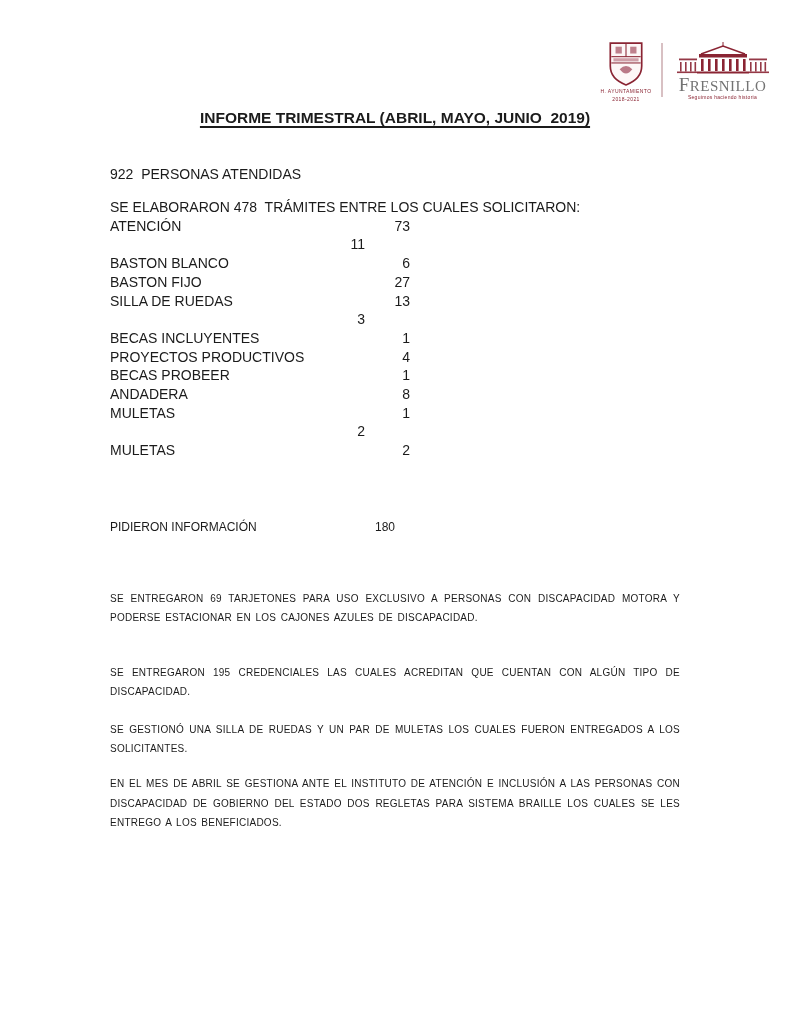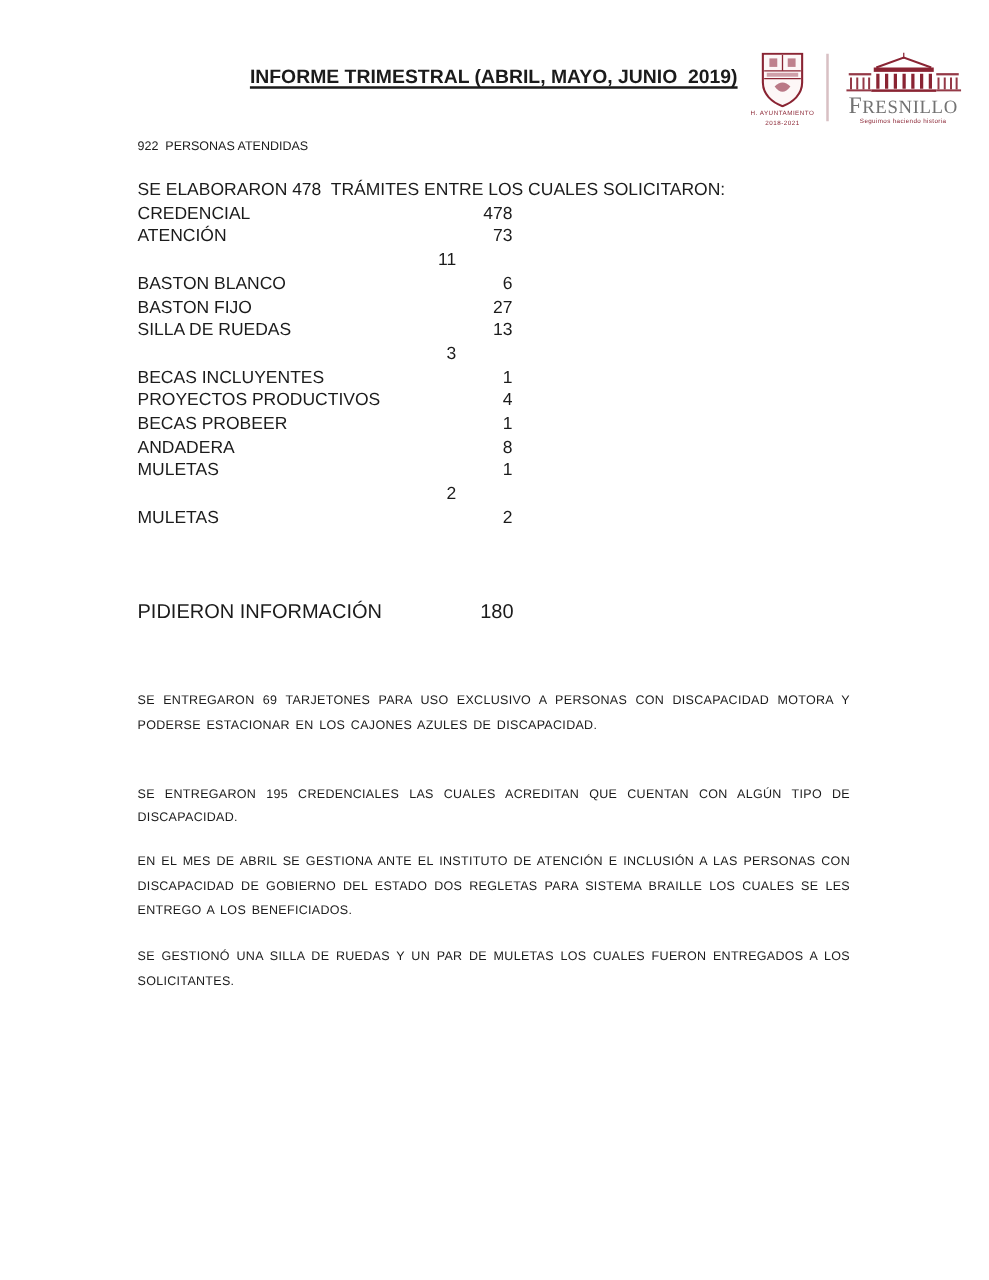--- a/index.html
+++ b/index.html
@@ -48,58 +48,58 @@
     font-size: 5px; line-height: 6px;
     letter-spacing: 0.3px;
     color: #8a2433;
     white-space: nowrap;
   }
 
   
   .doc {
     box-sizing: border-box;
     width: 791px;
-    padding: 53px 111px 0 110px;
+    padding: 109px 111px 0 110px;
   }
   .title {
     margin: 0;
     text-align: center;
     font-size: 15.5px;
     line-height: 18px;
     font-weight: bold;
     white-space: pre-wrap;
   }
   .title .underlined {
     text-decoration: underline;
     text-decoration-thickness: 1.5px;
     text-underline-offset: 3px;
   }
   .attended {
     margin-top: 38px;
-    font-size: 10px; line-height: 18px;
+    font-size: 14px; line-height: 18px;
     white-space: pre-wrap;
   }
   .proc-section {
     margin-top: 15px;
     font-size: 14px;
     line-height: 18.7px;
   }
   .proc-heading { white-space: pre-wrap; }
   .proc-row {
     display: grid;
     grid-template-columns: 255px 45px;
   }
   .proc-value { text-align: right; }
   .info-row {
     margin-top: 58px;
     display: grid;
     grid-template-columns: 265px 45px;
-    font-size: 16px; line-height: 18.7px;
-  }
-  .info-value { text-align: center; }
+    font-size: 12px; line-height: 18.7px;
+  }
+  .info-value { text-align: left; }
   .para {
     font-size: 10px;
     line-height: 19.3px;
     letter-spacing: 0.25px;
     word-spacing: 1.5px;
     text-align: justify;
   }
   .para.p1 { margin-top: 52px; }
   .para.p2 { margin-top: 36px; }
   .para.p3 { margin-top: 18px; }
@@ -158,24 +158,20 @@
 <div class="doc">
 
   <h1 class="title"><span class="underlined">INFORME TRIMESTRAL (ABRIL, MAYO, JUNIO  2019)</span></h1>
 
   <div class="attended">922  PERSONAS ATENDIDAS</div>
 
   <div class="proc-section">
     <div class="proc-heading">SE ELABORARON 478  TRÁMITES ENTRE LOS CUALES SOLICITARON:</div>
 
     <div class="proc-row">
-      <span class="proc-label">CREDENCIAL</span>
-      <span class="proc-value">478</span>
-    </div>
-    <div class="proc-row">
       <span class="proc-label">ATENCIÓN</span>
       <span class="proc-value">73</span>
     </div>
     <div class="proc-row">
       <span class="proc-value">11</span>
     </div>
     <div class="proc-row">
       <span class="proc-label">BASTON BLANCO</span>
       <span class="proc-value">6</span>
     </div>
@@ -219,16 +215,16 @@
     </div>
   </div>
 
   <div class="info-row">
     <span>PIDIERON INFORMACIÓN</span>
     <span class="info-value">180</span>
   </div>
 
   <p class="para p1">SE ENTREGARON 69 TARJETONES PARA USO EXCLUSIVO A PERSONAS CON DISCAPACIDAD MOTORA Y PODERSE ESTACIONAR EN LOS CAJONES AZULES DE DISCAPACIDAD.</p>
   <p class="para p2">SE ENTREGARON 195 CREDENCIALES LAS CUALES ACREDITAN QUE CUENTAN CON ALGÚN TIPO DE DISCAPACIDAD.</p>
+  <p class="para p3">SE GESTIONÓ UNA SILLA DE RUEDAS Y UN PAR DE MULETAS LOS CUALES FUERON ENTREGADOS A LOS SOLICITANTES.</p>
   <p class="para p4">EN EL MES DE ABRIL SE GESTIONA ANTE EL INSTITUTO DE ATENCIÓN E INCLUSIÓN A LAS PERSONAS CON DISCAPACIDAD DE GOBIERNO DEL ESTADO DOS REGLETAS PARA SISTEMA BRAILLE LOS CUALES SE LES ENTREGO A LOS BENEFICIADOS.</p>
-  <p class="para p3">SE GESTIONÓ UNA SILLA DE RUEDAS Y UN PAR DE MULETAS LOS CUALES FUERON ENTREGADOS A LOS SOLICITANTES.</p>
 
 </div>
 
 </body></html>

